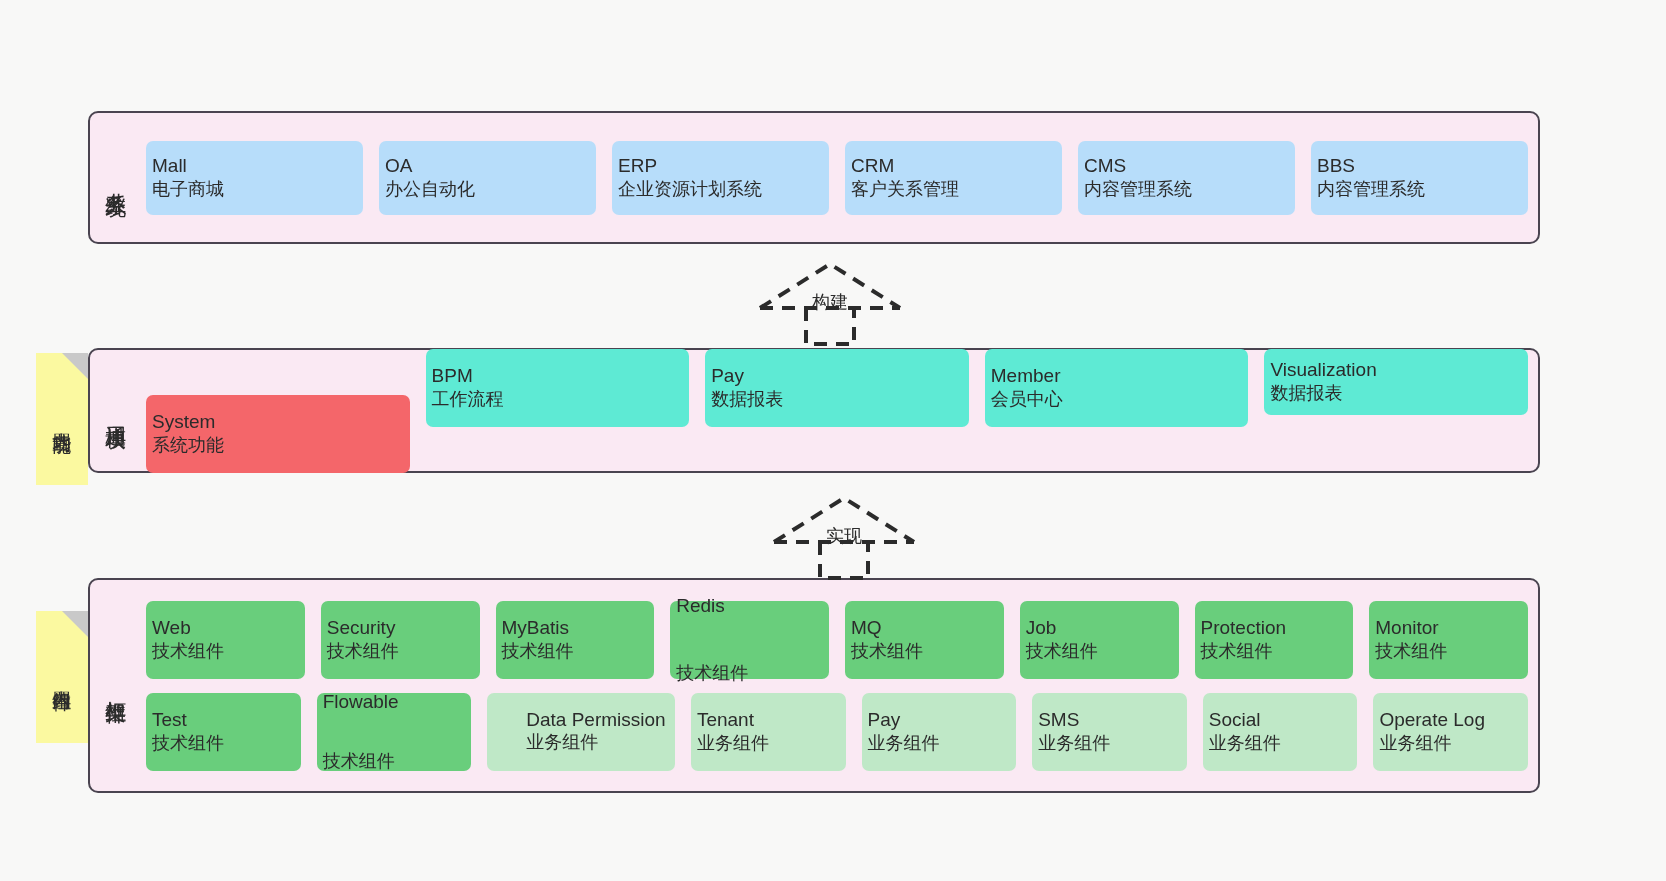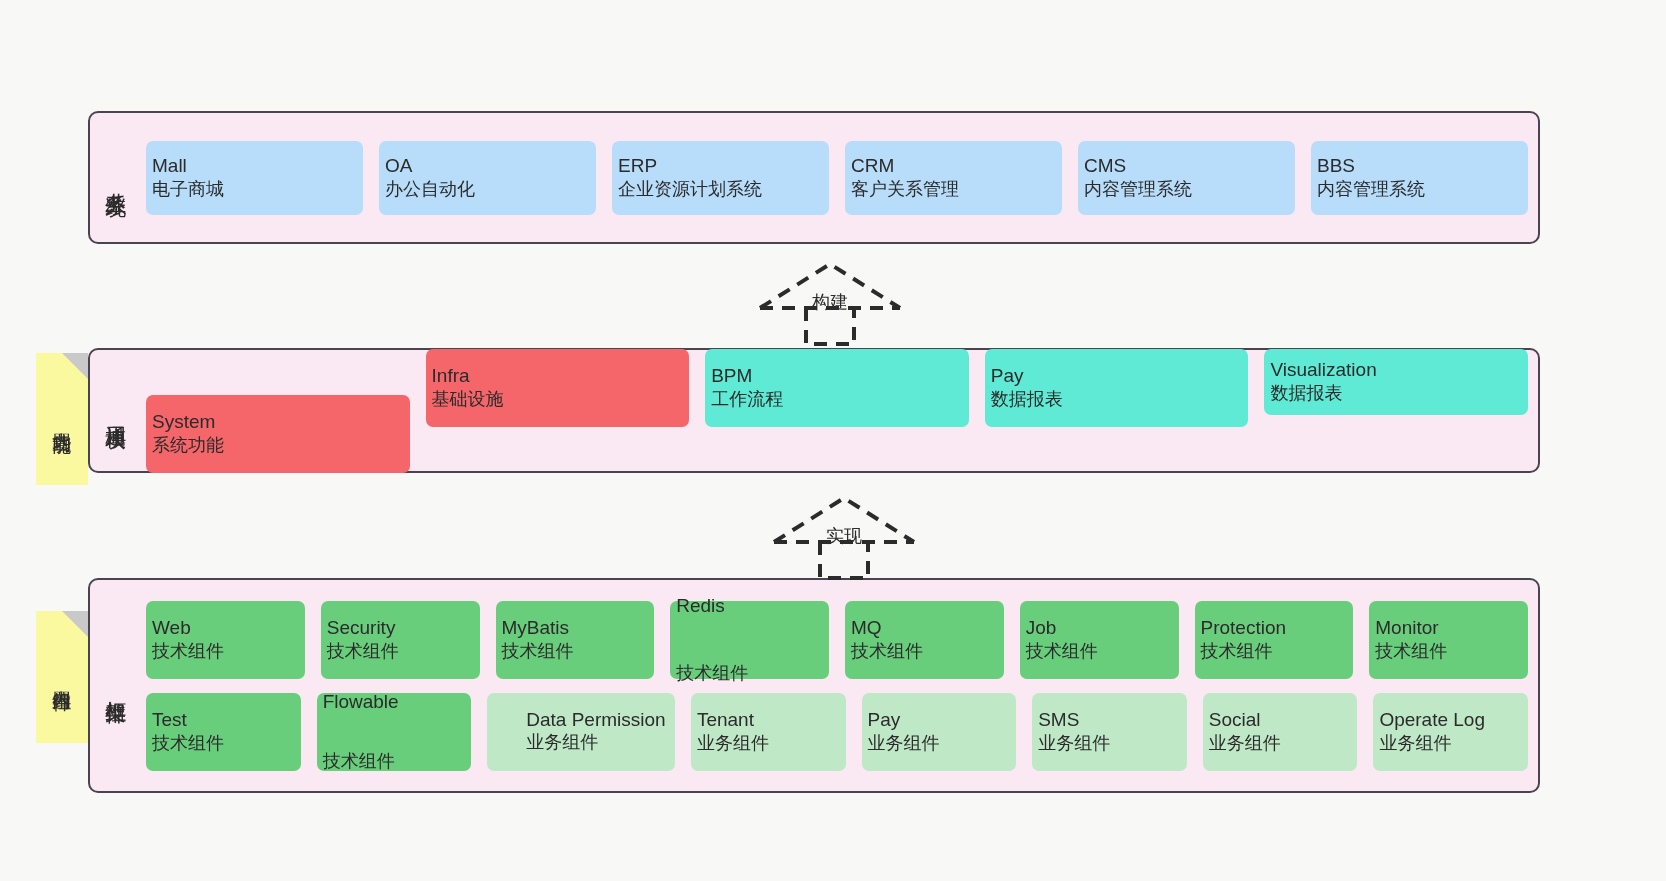--- a/index.html
+++ b/index.html
@@ -194,31 +194,31 @@
   </div>
 
   <div class="layer" style="left:88px; top:348px; width:1452px; height:125px;">
     <div class="layer-title">通用模块</div>
     <div class="cards">
       <div class="card-row">
         <div class="card c-red" style="height:78px;margin-top:46px;">
           <div class="en">System</div>
           <div class="cn">系统功能</div>
         </div>
-        <div class="card c-red" style="height:78px;">
-          <div class="en">Infra</div>
-          <div class="cn">基础设施</div>
-        </div>
         <div class="card c-pink" style="height:78px;">
           <div class="en">BPM</div>
           <div class="cn">工作流程</div>
         </div>
         <div class="card c-pink" style="height:78px;">
           <div class="en">Pay</div>
           <div class="cn">数据报表</div>
+        </div>
+        <div class="card c-pink" style="height:78px;">
+          <div class="en">Member</div>
+          <div class="cn">会员中心</div>
         </div>
         <div class="card c-pink" style="height:66px;">
           <div class="en">Visualization</div>
           <div class="cn">数据报表</div>
         </div>
       </div>
     </div>
   </div>
 
   <div class="connector" style="left:770px; top:492px; width:148px; height:88px;">

